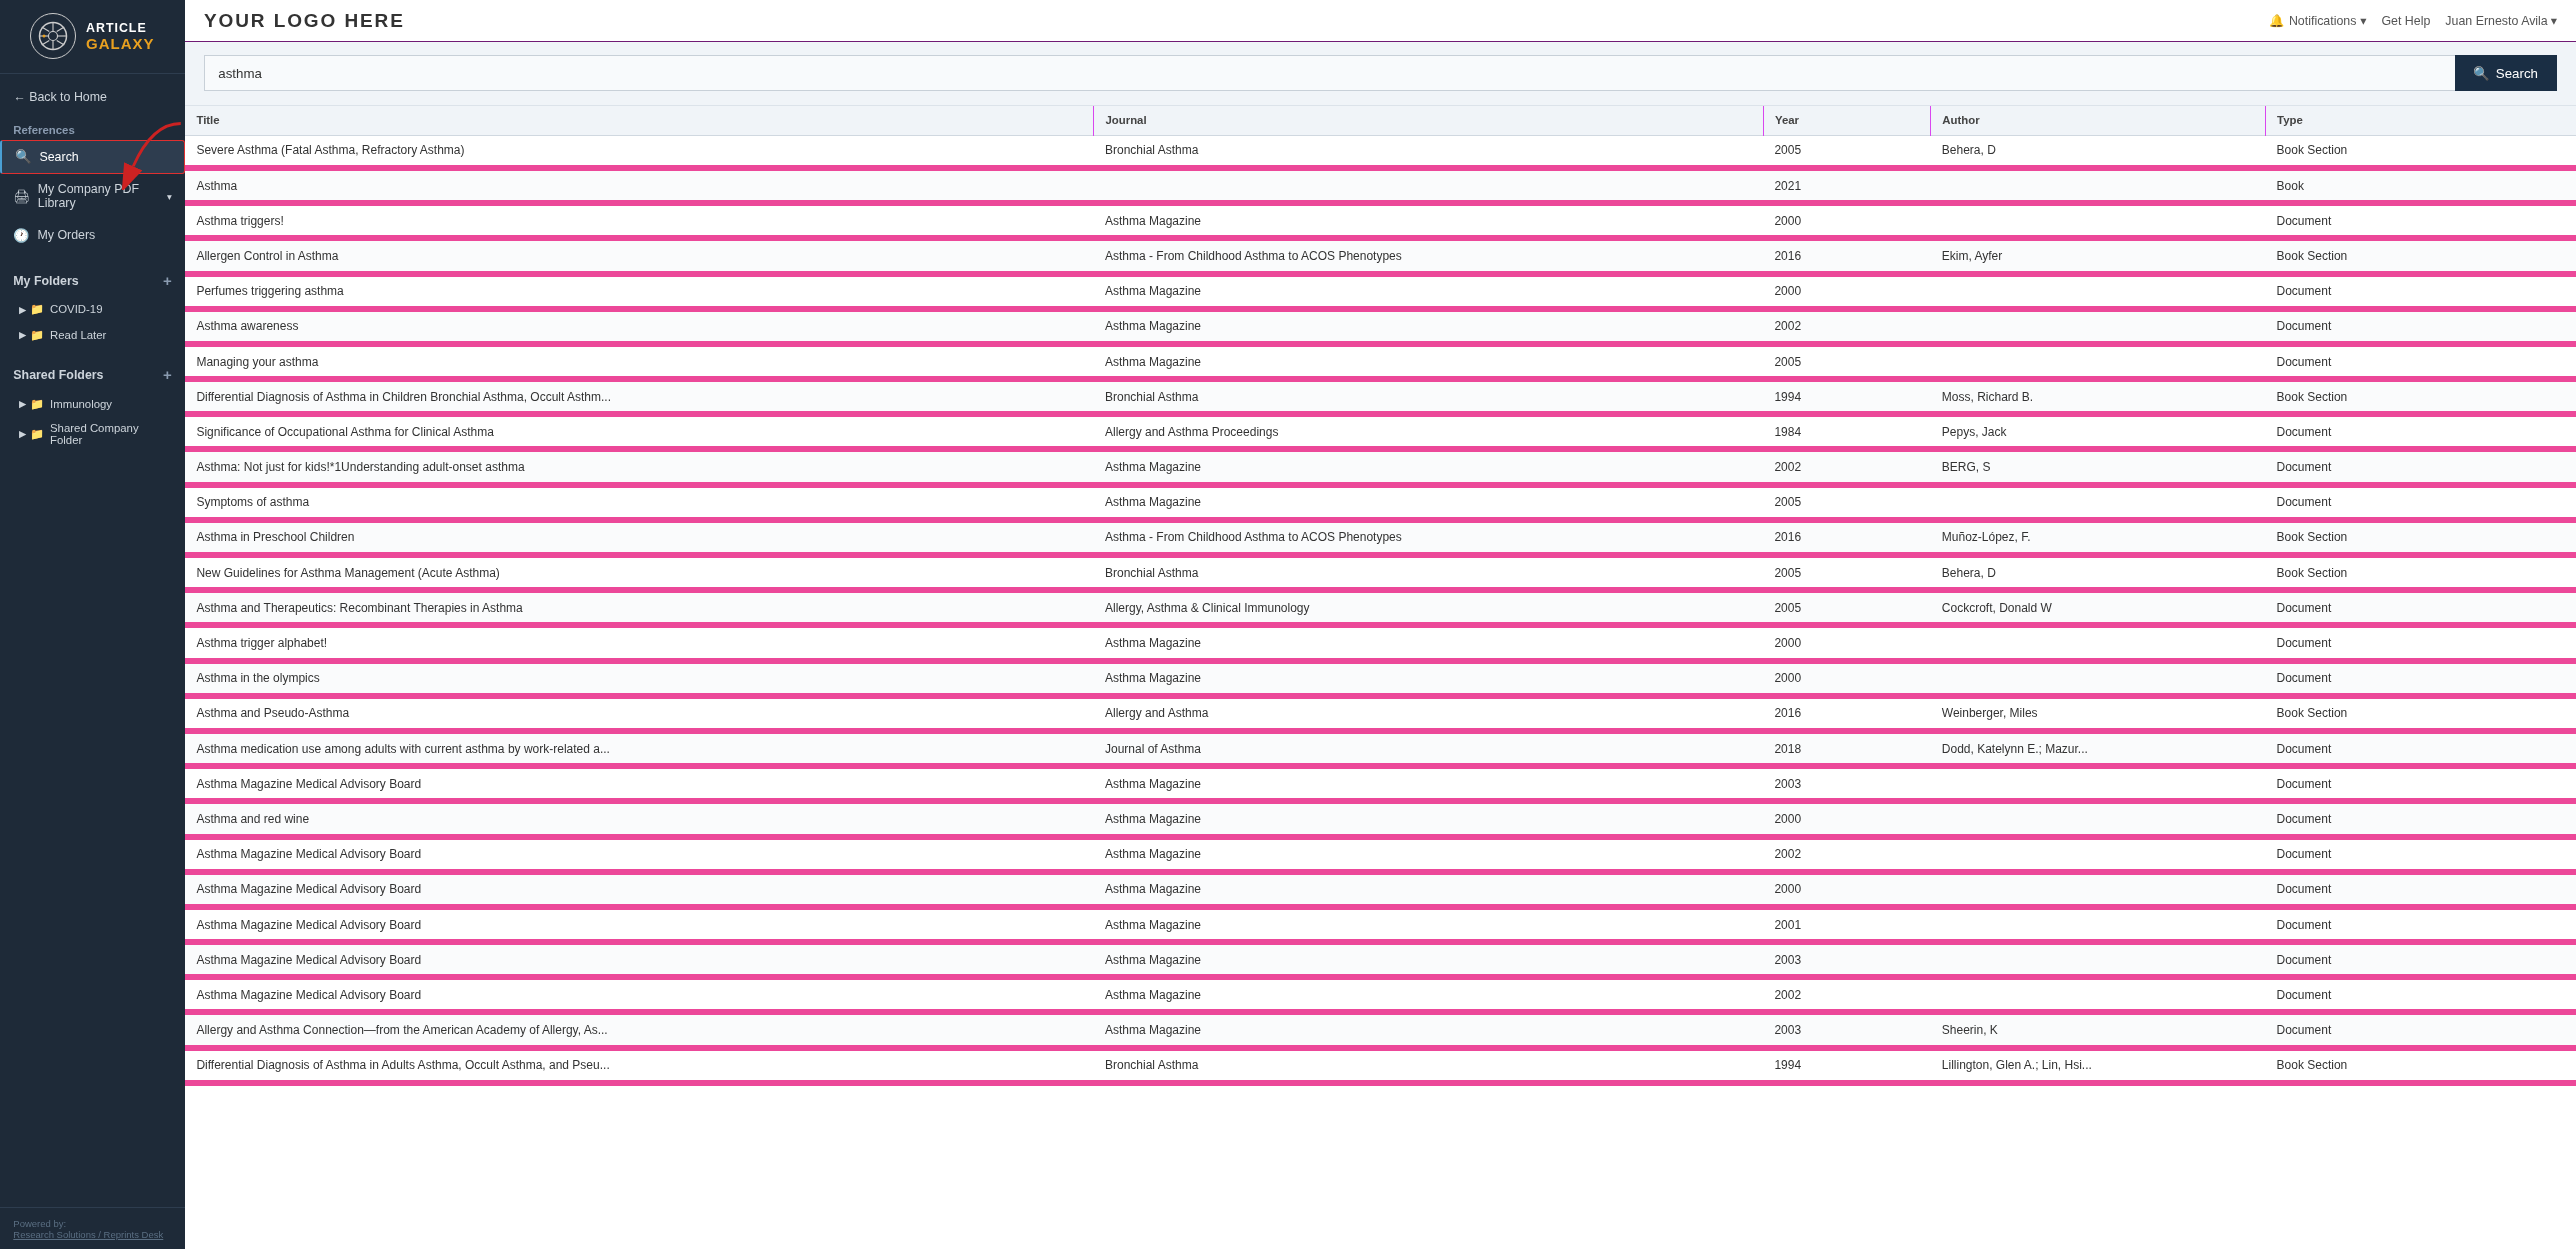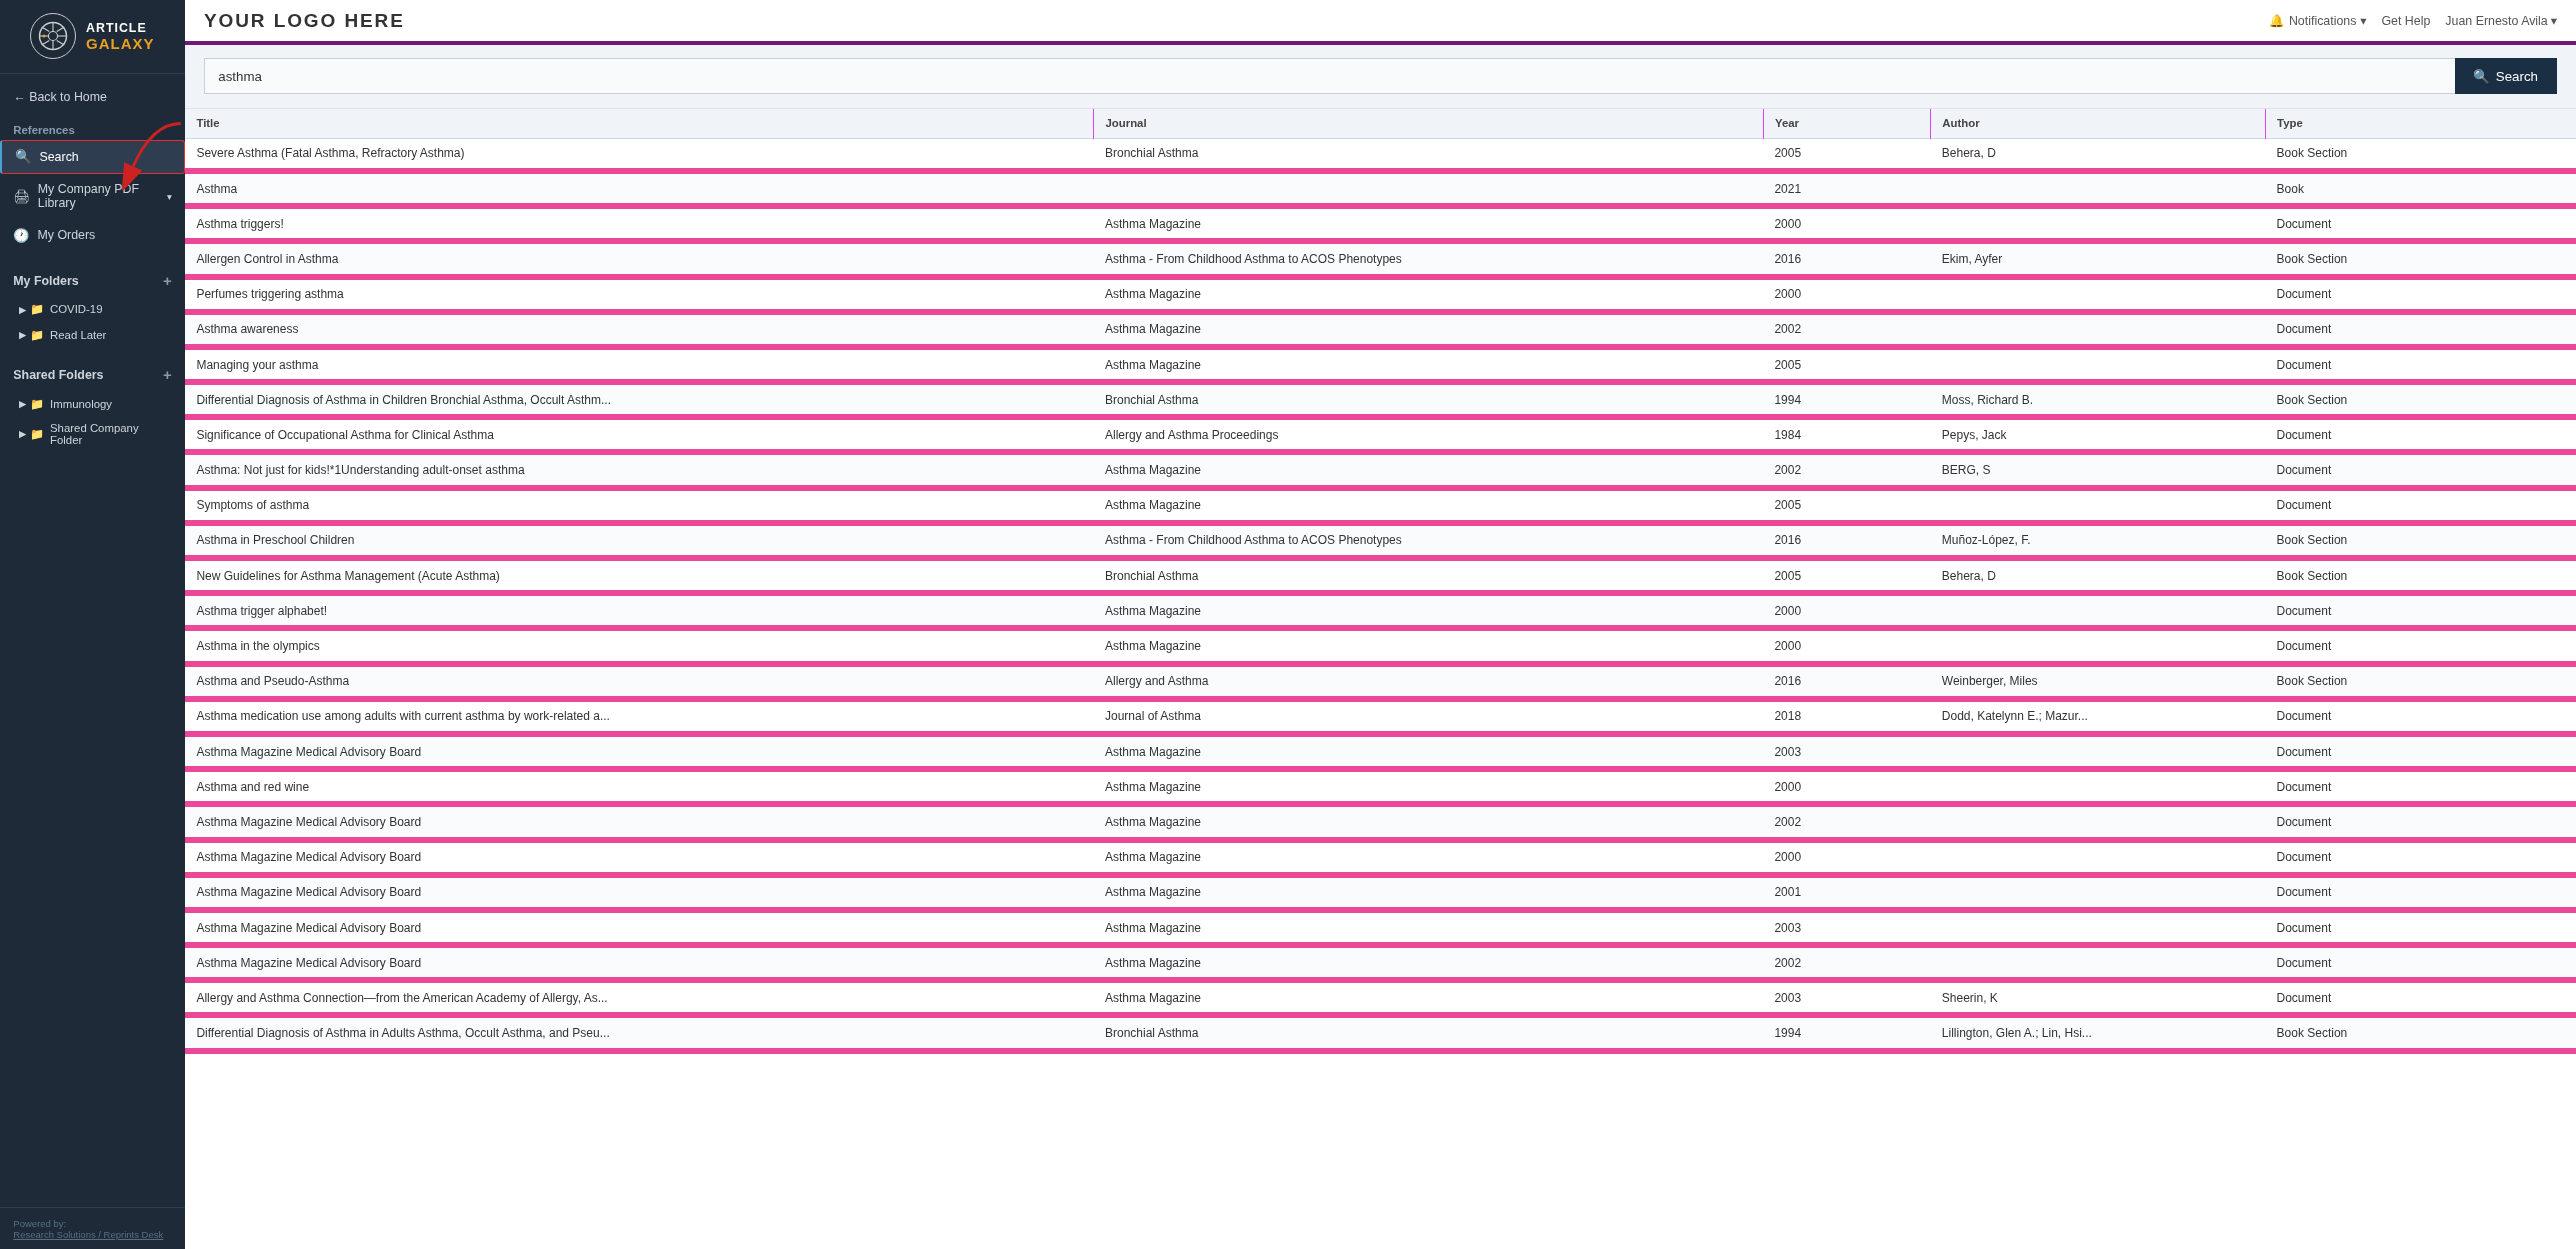--- a/index.html
+++ b/index.html
@@ -98,21 +98,21 @@
       flex-direction: column;
       overflow: hidden;
     }
 
     
     #topbar {
       display: flex;
       align-items: center;
       justify-content: space-between;
       padding: 9.5px 19px;
-      border-bottom: 4px solid #701a75;
+      border-bottom: 1px solid #701a75;
       background: #fff;
     }
     #topbar-logo-text {
       font-size: 19px;
       font-weight: bold;
       color: #333;
       text-transform: uppercase;
       letter-spacing: 1.9px;
     }
     .topbar-right {
@@ -418,20 +418,27 @@
             <td>Book Section</td>
           </tr>
           <tr>
             <td>New Guidelines for Asthma Management (Acute Asthma)</td>
             <td>Bronchial Asthma</td>
             <td>2005</td>
             <td>Behera, D</td>
             <td>Book Section</td>
           </tr>
           <tr>
+            <td>Asthma and Therapeutics: Recombinant Therapies in Asthma</td>
+            <td>Allergy, Asthma &amp; Clinical Immunology</td>
+            <td>2005</td>
+            <td>Cockcroft, Donald W</td>
+            <td>Document</td>
+          </tr>
+          <tr>
             <td>Asthma trigger alphabet!</td>
             <td>Asthma Magazine</td>
             <td>2000</td>
             <td></td>
             <td>Document</td>
           </tr>
           <tr>
             <td>Asthma in the olympics</td>
             <td>Asthma Magazine</td>
             <td>2000</td>

